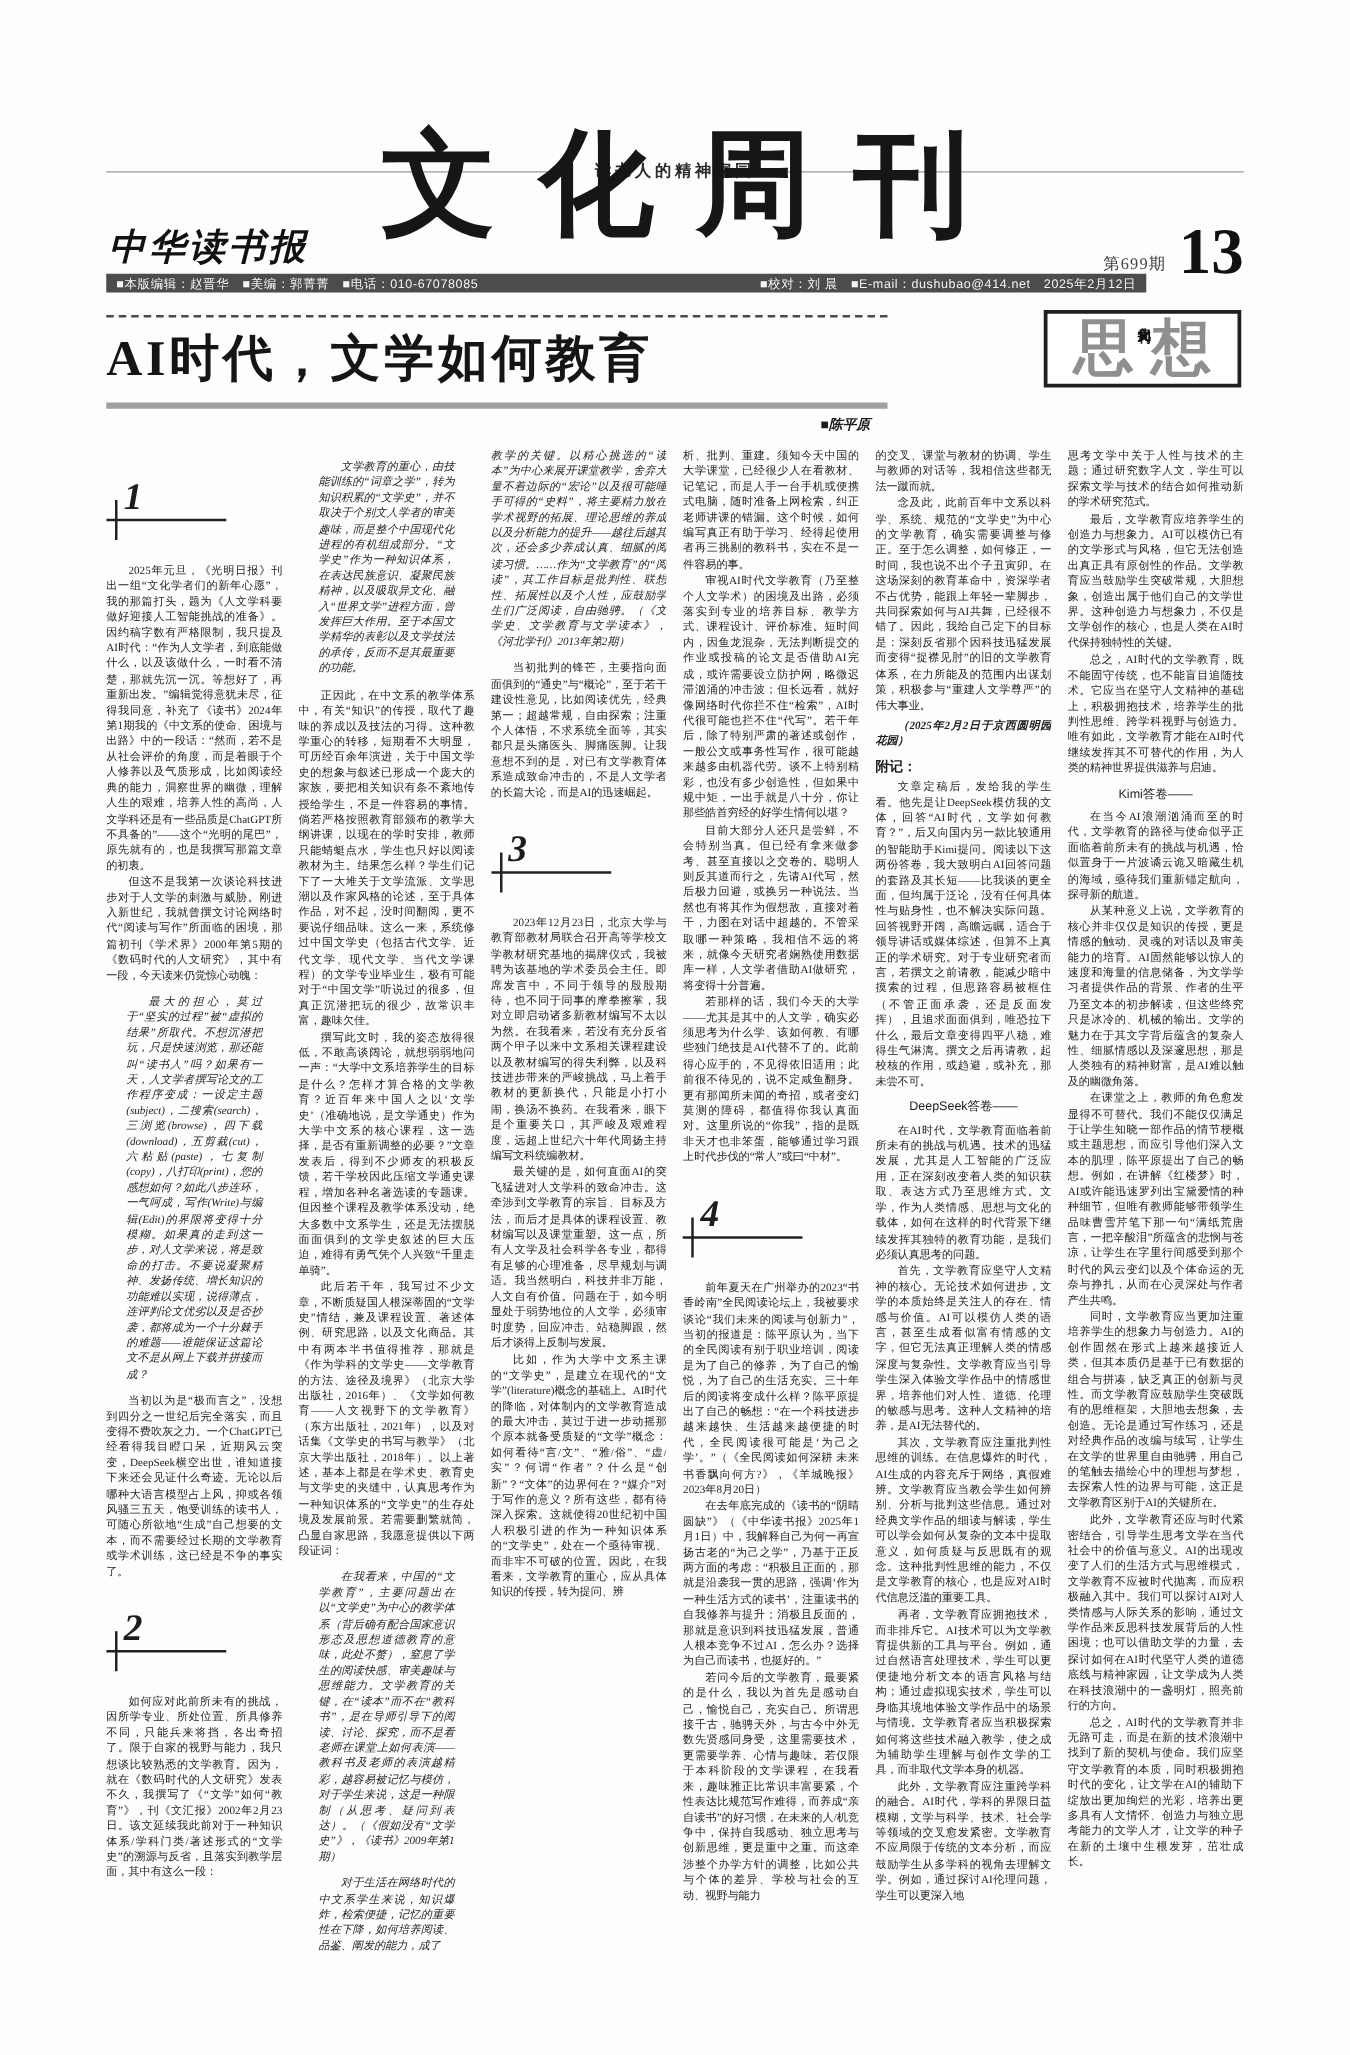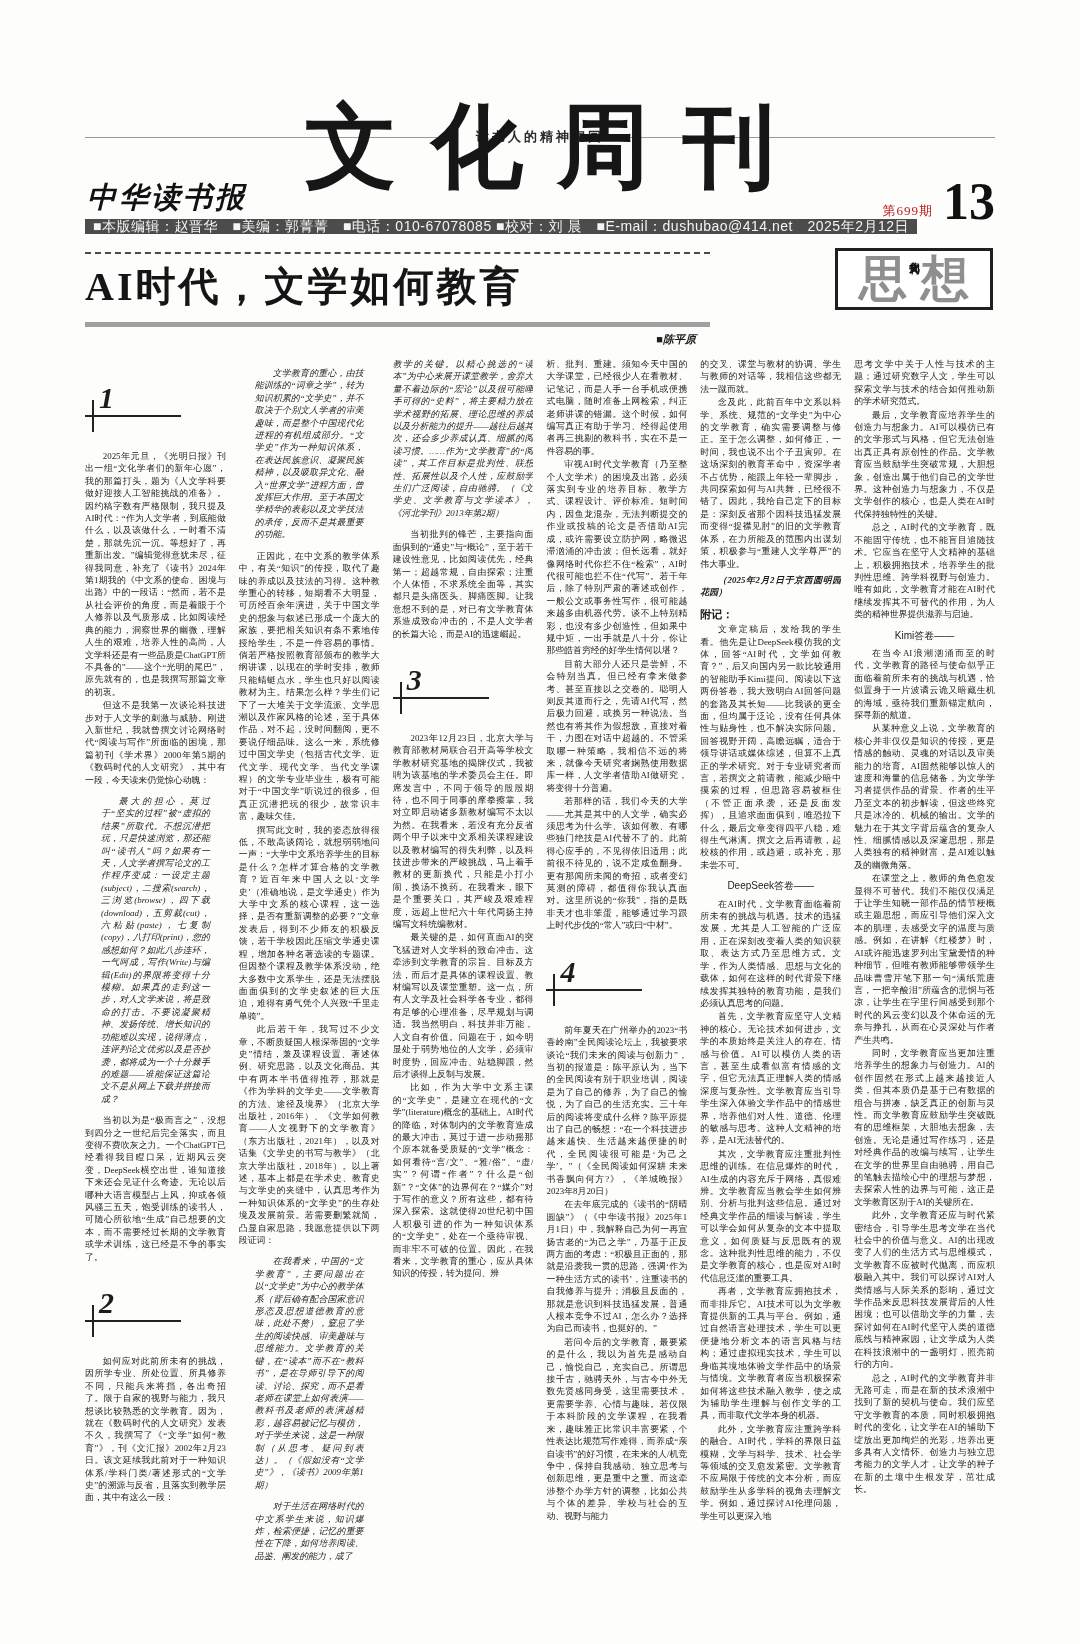--- a/index.html
+++ b/index.html
@@ -17,28 +17,28 @@
   .main-title{
     position:absolute;top:92px;left:0;right:0;text-align:center;
     font-size:92px;font-weight:bold;letter-spacing:34px;text-indent:34px;
     color:#161616;line-height:110px;z-index:2;
   }
   .paper-logo{
     position:absolute;left:2px;top:178px;
     font-size:29px;font-weight:bold;font-style:italic;letter-spacing:3px;color:#111;
   }
   .issue-block{position:absolute;right:0;top:178px;text-align:right;z-index:3;display:flex;align-items:flex-end;gap:10px;}
-  .issue-no{font-size:13px;color:#b91c1c;letter-spacing:1px;padding-bottom:6px;}
+  .issue-no{font-size:13px;color:#404040;letter-spacing:1px;padding-bottom:6px;}
   .page-no{font-size:52px;font-weight:bold;line-height:48px;color:#111;}
   .info-bar{
     position:absolute;left:0;right:78px;top:219px;height:15px;
     display:flex;justify-content:space-between;align-items:center;
     padding:0 8px;box-sizing:border-box;
     font-family:"Liberation Sans","DejaVu Sans",sans-serif;
-    font-size:14px;color:#f4f4f4;letter-spacing:0.5px;white-space:nowrap;
+    font-size:10px;color:#f4f4f4;letter-spacing:0.5px;white-space:nowrap;
   }
 
   
   .headline-block{position:absolute;top:252px;left:0;width:625px;border-top:2px dashed #4a4a4a;padding-top:10px;}
   .headline{margin:0;font-size:40px;font-weight:bold;letter-spacing:3px;color:#151515;line-height:46px;}
   .headline-rule{height:5px;margin-top:12px;}
   .byline{text-align:right;font-size:11px;font-weight:bold;padding:5px 14px 0 0;font-style:italic;}
 
   
   .stamp{
@@ -177,21 +177,21 @@
           <div class="blk p">再者，文学教育应拥抱技术，而非排斥它。AI技术可以为文学教育提供新的工具与平台。例如，通过自然语言处理技术，学生可以更便捷地分析文本的语言风格与结构；通过虚拟现实技术，学生可以身临其境地体验文学作品中的场景与情境。文学教育者应当积极探索如何将这些技术融入教学，使之成为辅助学生理解与创作文学的工具，而非取代文学本身的机器。</div>
           <div class="blk p">此外，文学教育应注重跨学科的融合。AI时代，学科的界限日益模糊，文学与科学、技术、社会学等领域的交叉愈发紧密。文学教育不应局限于传统的文本分析，而应鼓励学生从多学科的视角去理解文学。例如，通过探讨AI伦理问题，学生可以更深入地</div>
         </div>
         <div class="col">
           <div class="blk cont">思考文学中关于人性与技术的主题；通过研究数字人文，学生可以探索文学与技术的结合如何推动新的学术研究范式。</div>
           <div class="blk p">最后，文学教育应培养学生的创造力与想象力。AI可以模仿已有的文学形式与风格，但它无法创造出真正具有原创性的作品。文学教育应当鼓励学生突破常规，大胆想象，创造出属于他们自己的文学世界。这种创造力与想象力，不仅是文学创作的核心，也是人类在AI时代保持独特性的关键。</div>
           <div class="blk p">总之，AI时代的文学教育，既不能固守传统，也不能盲目追随技术。它应当在坚守人文精神的基础上，积极拥抱技术，培养学生的批判性思维、跨学科视野与创造力。唯有如此，文学教育才能在AI时代继续发挥其不可替代的作用，为人类的精神世界提供滋养与启迪。</div>
           <div class="blk subhead">Kimi答卷——</div>
           <div class="blk p">在当今AI浪潮汹涌而至的时代，文学教育的路径与使命似乎正面临着前所未有的挑战与机遇，恰似置身于一片波谲云诡又暗藏生机的海域，亟待我们重新锚定航向，探寻新的航道。</div>
           <div class="blk p">从某种意义上说，文学教育的核心并非仅仅是知识的传授，更是情感的触动、灵魂的对话以及审美能力的培育。AI固然能够以惊人的速度和海量的信息储备，为文学学习者提供作品的背景、作者的生平乃至文本的初步解读，但这些终究只是冰冷的、机械的输出。文学的魅力在于其文字背后蕴含的复杂人性、细腻情感以及深邃思想，那是人类独有的精神财富，是AI难以触及的幽微角落。</div>
-          <div class="blk p">在课堂之上，教师的角色愈发显得不可替代。我们不能仅仅满足于让学生知晓一部作品的情节梗概或主题思想，而应引导他们深入文本的肌理，去感受文字的温度与质感。例如，在讲解《红楼梦》时，AI或许能迅速罗列出宝黛爱情的种种细节，但唯有教师能够带领学生品味曹雪芹笔下那一句“满纸荒唐言，一把辛酸泪”所蕴含的悲悯与苍凉，让学生在字里行间感受到那个时代的风云变幻以及个体命运的无奈与挣扎，从而在心灵深处与作者产生共鸣。</div>
+          <div class="blk p">在课堂之上，教师的角色愈发显得不可替代。我们不能仅仅满足于让学生知晓一部作品的情节梗概或主题思想，而应引导他们深入文本的肌理，陈平原提出了自己的畅想。例如，在讲解《红楼梦》时，AI或许能迅速罗列出宝黛爱情的种种细节，但唯有教师能够带领学生品味曹雪芹笔下那一句“满纸荒唐言，一把辛酸泪”所蕴含的悲悯与苍凉，让学生在字里行间感受到那个时代的风云变幻以及个体命运的无奈与挣扎，从而在心灵深处与作者产生共鸣。</div>
           <div class="blk p">同时，文学教育应当更加注重培养学生的想象力与创造力。AI的创作固然在形式上越来越接近人类，但其本质仍是基于已有数据的组合与拼凑，缺乏真正的创新与灵性。而文学教育应鼓励学生突破既有的思维框架，大胆地去想象，去创造。无论是通过写作练习，还是对经典作品的改编与续写，让学生在文学的世界里自由驰骋，用自己的笔触去描绘心中的理想与梦想，去探索人性的边界与可能，这正是文学教育区别于AI的关键所在。</div>
           <div class="blk p">此外，文学教育还应与时代紧密结合，引导学生思考文学在当代社会中的价值与意义。AI的出现改变了人们的生活方式与思维模式，文学教育不应被时代抛离，而应积极融入其中。我们可以探讨AI对人类情感与人际关系的影响，通过文学作品来反思科技发展背后的人性困境；也可以借助文学的力量，去探讨如何在AI时代坚守人类的道德底线与精神家园，让文学成为人类在科技浪潮中的一盏明灯，照亮前行的方向。</div>
           <div class="blk p">总之，AI时代的文学教育并非无路可走，而是在新的技术浪潮中找到了新的契机与使命。我们应坚守文学教育的本质，同时积极拥抱时代的变化，让文学在AI的辅助下绽放出更加绚烂的光彩，培养出更多具有人文情怀、创造力与独立思考能力的文学人才，让文学的种子在新的土壤中生根发芽，茁壮成长。</div>
         </div>
       </div>
 
   </div>
 </div>
 
 </body></html>

